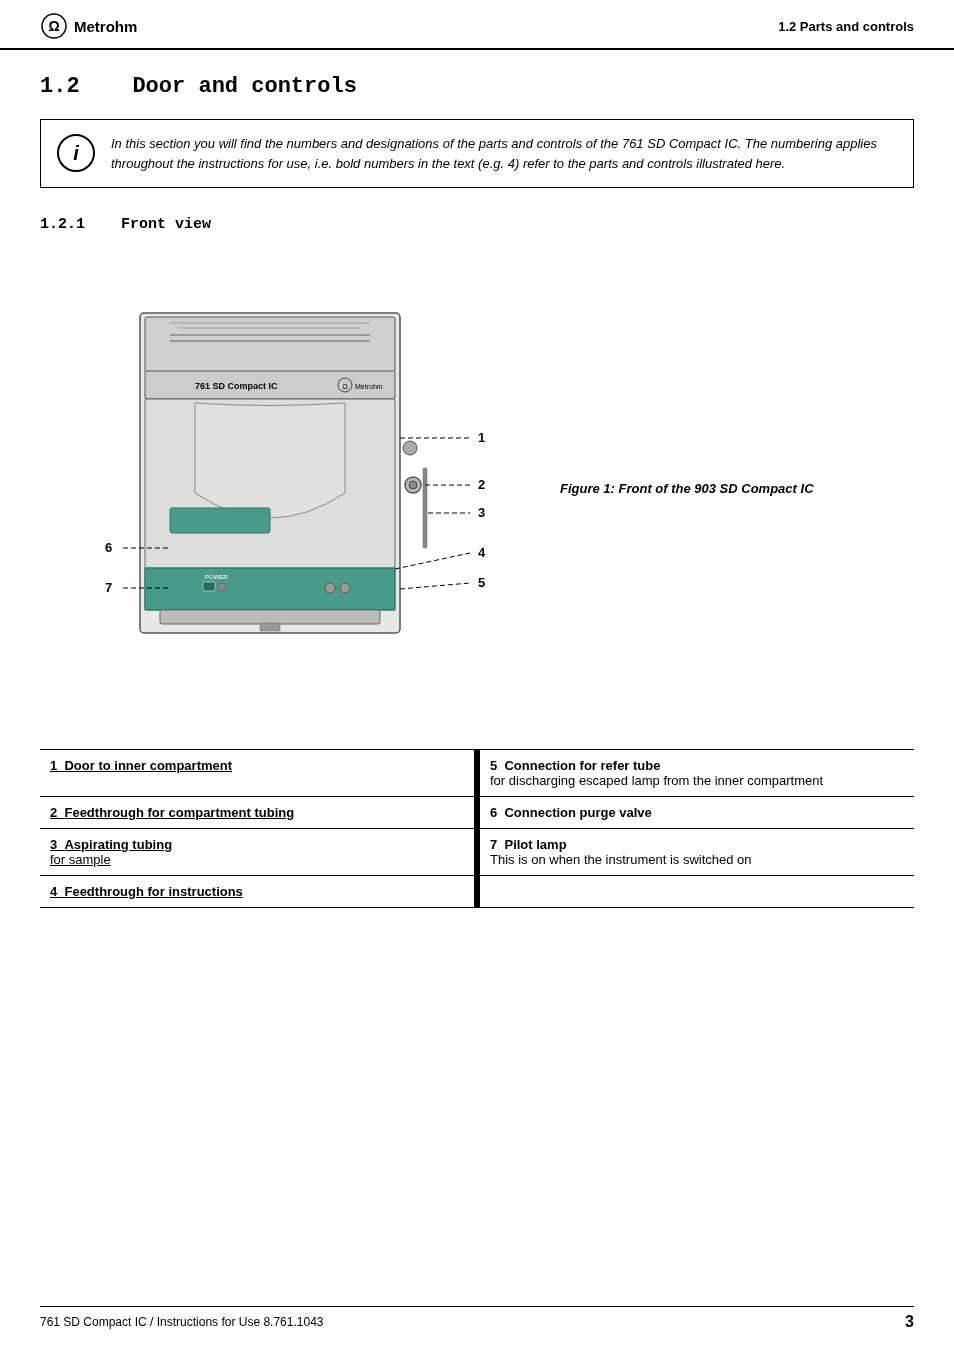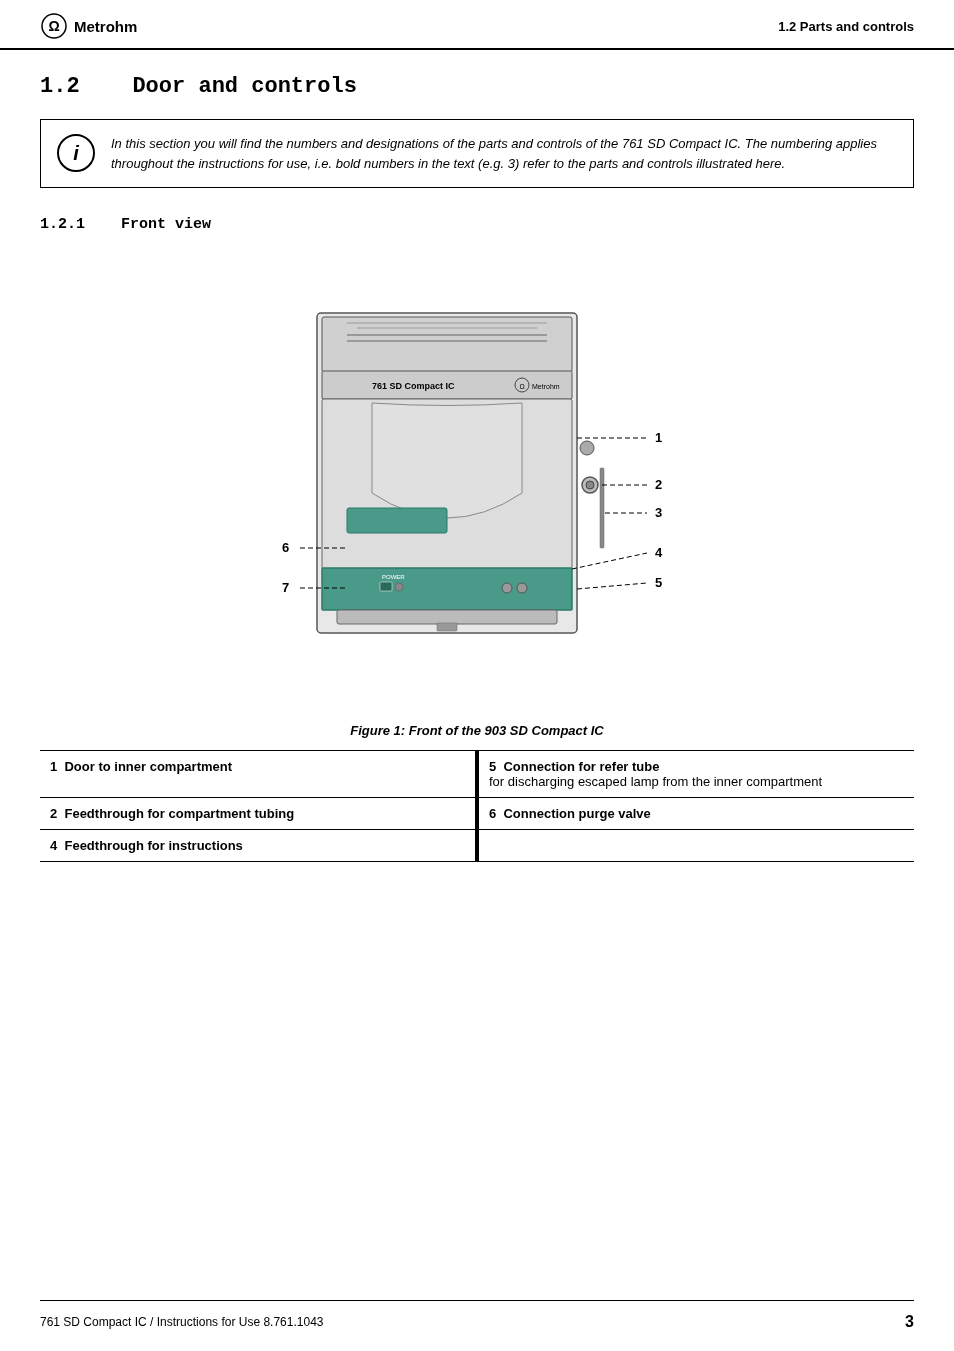--- a/index.html
+++ b/index.html
@@ -84,23 +84,23 @@
     
     .subsection-title {
       font-size: 15px;
       font-weight: bold;
       font-family: 'Courier New', monospace;
       margin-bottom: 20px;
     }
     
     .figure-container {
       display: flex;
-      flex-direction: column;
-      align-items: center;
-      margin-bottom: 12px;
+      flex-direction: row;
+      align-items: center;
+      margin-bottom: 36px;
     }
     .figure-caption {
       font-style: italic;
       font-weight: bold;
       font-size: 13px;
       margin-top: 10px;
     }
     
     .instrument-svg {
       width: 520px;
@@ -113,21 +113,22 @@
       margin-top: 10px;
     }
     .parts-table td {
       border-top: 1.5px solid #000;
       border-bottom: 1.5px solid #000;
       padding: 8px 10px 8px 10px;
       vertical-align: top;
       width: 50%;
     }
     .parts-table tr td:first-child {
-      border-right: 4px solid #000000;
+      border-right: 6px solid #000000;
+      text-decoration: underline;
     }
     .part-number {
       font-weight: bold;
       font-size: 13px;
     }
     .part-title {
       font-weight: bold;
     }
     .part-desc {
       font-weight: normal;
@@ -135,21 +136,21 @@
     
     .footer {
       position: absolute;
       bottom: 20px;
       left: 40px;
       right: 40px;
       display: flex;
       justify-content: space-between;
       align-items: center;
       border-top: 1px solid #000;
-      padding-top: 12px;
+      padding-top: 6px;
       font-size: 12px;
     }
     .page-number {
       font-size: 16px;
       font-weight: bold;
     }
   </style>
 </head>
 <body>
 
@@ -167,21 +168,21 @@
   </div>
 
   <div class="content">
 
     <div class="section-title">
       <span>1.2</span>&nbsp;&nbsp;&nbsp;&nbsp;<span>Door and controls</span>
     </div>
 
     <div class="info-box">
       <div class="info-icon">i</div>
-      <div class="info-text">In this section you will find the numbers and designations of the parts and controls of the 761 SD Compact IC. The numbering applies throughout the instructions for use, i.e. bold numbers in the text (e.g. 3) refer to the parts and controls illustrated here.</div>
+      <div class="info-text">In this section you will find the numbers and designations of the parts and controls of the 761 SD Compact IC. The numbering applies throughout the instructions for use, i.e. bold numbers in the text (e.g. 4) refer to the parts and controls illustrated here.</div>
     </div>
 
     <div class="subsection-title">
       <span>1.2.1</span>&nbsp;&nbsp;&nbsp;&nbsp;<span>Front view</span>
     </div>
 
     <div class="figure-container">
       <svg class="instrument-svg" viewBox="0 0 520 460" xmlns="http://www.w3.org/2000/svg">
 
         <rect x="100" y="60" width="260" height="320" rx="4" ry="4" fill="#e8e8e8" stroke="#555" stroke-width="1.5"></rect>
@@ -266,20 +267,30 @@
         <tr>
           <td>
             <span class="part-number">2 &nbsp;</span><span class="part-title">Feedthrough for compartment tubing</span>
           </td>
           <td>
             <span class="part-number">6 &nbsp;</span><span class="part-title">Connection purge valve</span>
           </td>
         </tr>
         <tr>
           <td>
+            <span class="part-number">3 &nbsp;</span><span class="part-title">Aspirating tubing</span><br>
+            <span class="part-desc">for sample</span>
+          </td>
+          <td>
+            <span class="part-number">7 &nbsp;</span><span class="part-title">Pilot lamp</span><br>
+            <span class="part-desc">This is on when the instrument is switched on</span>
+          </td>
+        </tr>
+        <tr>
+          <td>
             <span class="part-number">4 &nbsp;</span><span class="part-title">Feedthrough for instructions</span>
           </td>
           <td></td>
         </tr>
       </tbody>
     </table>
 
   </div>
 
   <div class="footer">

